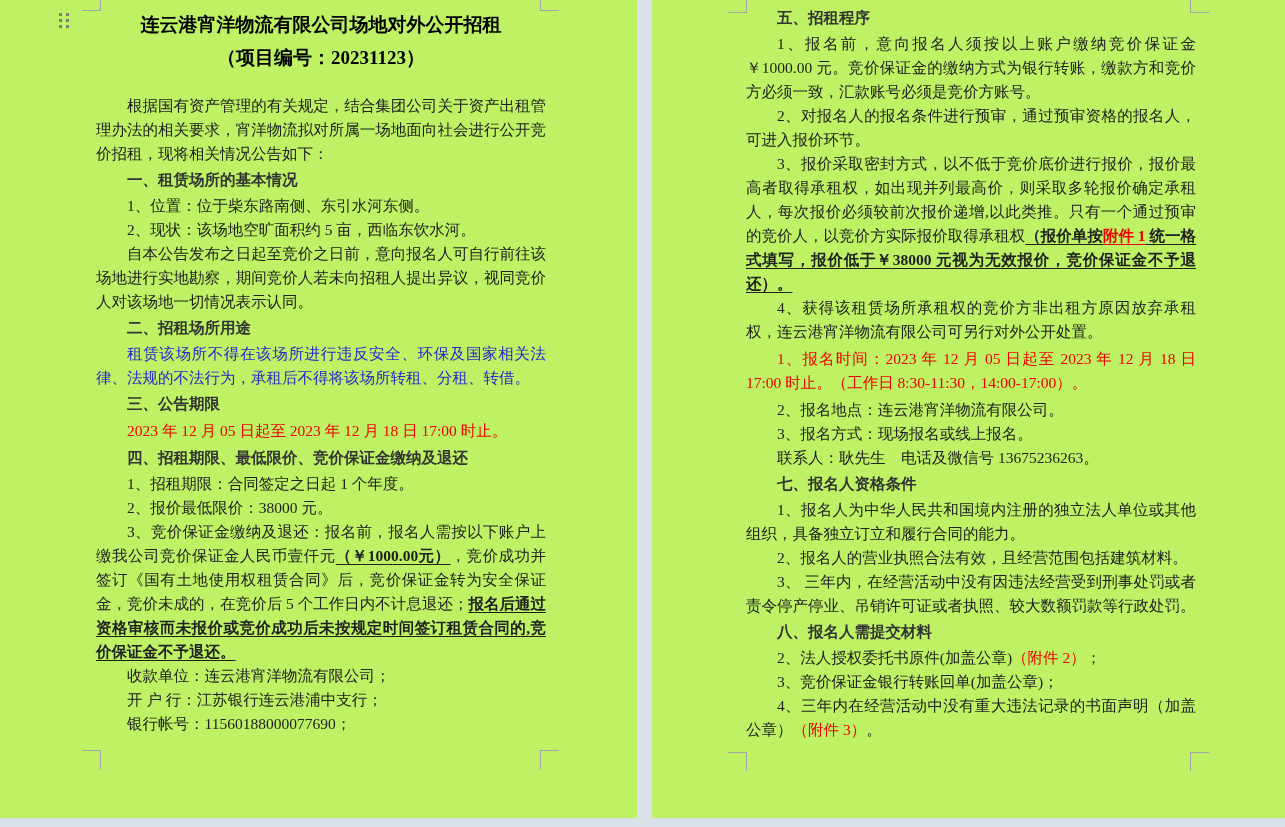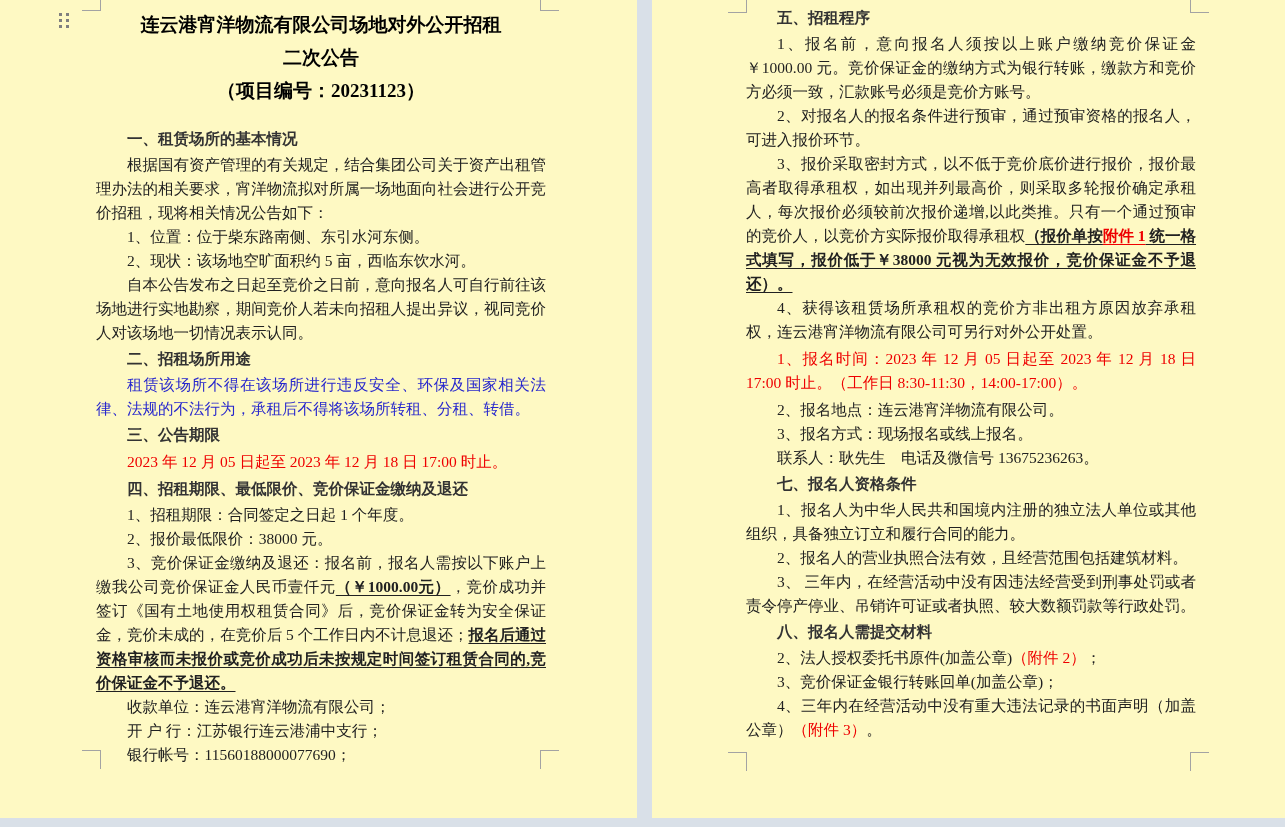--- a/index.html
+++ b/index.html
@@ -4,21 +4,21 @@
 <style>
   html,body{margin:0;padding:0;}
   .screen{
     position:relative;
     width:1285px;height:827px;
     background:#d9e0e8;
     overflow:hidden;
     font-family:"Liberation Serif","DejaVu Serif",serif;
   }
   .page{
-    position:absolute;top:0;height:818px;background:#fef9c3;
+    position:absolute;top:0;height:818px;background:#bef264;
   }
   #page1{left:0;width:637px;}
   #page2{left:652px;width:723px;}
   .content{position:absolute;}
   #page1 .content{left:96px;top:8px;width:450px;}
   #page2 .content{left:94px;top:4px;width:450px;}
   .title-box{margin-bottom:20px;}
   .para{
     font-size:15.5px;line-height:24px;color:#212121;
     text-align:justify;margin:0;
@@ -59,26 +59,25 @@
     <div class="handle">
         <div class="dots"></div>
       </div>
     <div class="mark tl" style="left:82px;top:-8px;"></div>
     <div class="mark tr" style="left:540px;top:-8px;"></div>
     <div class="mark bl" style="left:82px;top:750px;"></div>
     <div class="mark br" style="left:540px;top:750px;"></div>
     <div class="content">
       <div class="title-box" id="p1-title">
           <div class="para p-title"><span>连云港宵洋物流有限公司场地对外公开招租</span></div>
-          <div class="para p-title"><span>二次公告</span></div>
           <div class="para p-title"><span>（项目编号：20231123）</span></div>
         </div>
       <div id="p1-body">
+          <div class="para  indent"><span>根据国有资产管理的有关规定，结合集团公司关于资产出租管理办法的相关要求，宵洋物流拟对所属一场地面向社会进行公开竞价招租，现将相关情况公告如下：</span></div>
           <div class="para p-heading indent"><span>一、租赁场所的基本情况</span></div>
-          <div class="para  indent"><span>根据国有资产管理的有关规定，结合集团公司关于资产出租管理办法的相关要求，宵洋物流拟对所属一场地面向社会进行公开竞价招租，现将相关情况公告如下：</span></div>
           <div class="para  indent"><span>1、位置：位于柴东路南侧、东引水河东侧。</span></div>
           <div class="para  indent"><span>2、现状：该场地空旷面积约 5 亩，西临东饮水河。</span></div>
           <div class="para  indent"><span>自本公告发布之日起至竞价之日前，意向报名人可自行前往该场地进行实地勘察，期间竞价人若未向招租人提出异议，视同竞价人对该场地一切情况表示认同。</span></div>
           <div class="para p-heading indent"><span>二、招租场所用途</span></div>
           <div class="para p-blue indent"><span>租赁该场所不得在该场所进行违反安全、环保及国家相关法律、法规的不法行为，承租后不得将该场所转租、分租、转借。</span></div>
           <div class="para p-heading indent"><span>三、公告期限</span></div>
           <div class="para p-red indent"><span>2023 年 12 月 05 日起至 2023 年 12 月 18 日 17:00 时止。</span></div>
           <div class="para p-heading indent"><span>四、招租期限、最低限价、竞价保证金缴纳及退还</span></div>
           <div class="para  indent"><span>1、招租期限：合同签定之日起 1 个年度。</span></div>
           <div class="para  indent"><span>2、报价最低限价：38000 元。</span></div>

